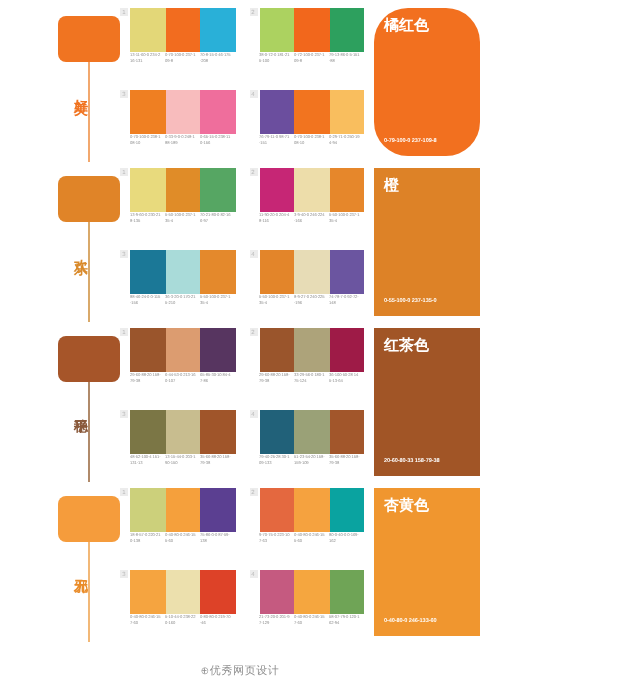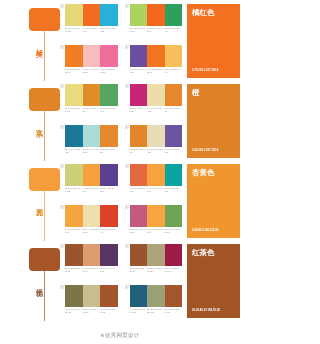--- a/index.html
+++ b/index.html
@@ -187,21 +187,21 @@
         <div class="codes">
           <div class="code">76-79-11-0
 98-71-151</div>
           <div class="code">0-70-100-0
 238-108-10</div>
           <div class="code">0-29-71-0
 250-194-94</div>
         </div>
       </div>
     </div>
-    <div class="named" style="background: rgb(242, 112, 31);">
+    <div class="named" style="background: rgb(242, 112, 31); border-radius: 17px;">
       <div class="named-title">橘红色</div>
       <div class="named-codes">0-79-100-0
 237-109-8</div>
     </div>
   </div>
 
   <div class="section">
     <div class="base-col">
       <div class="base-chip" style="background: rgb(224, 132, 40);"></div>
       <div class="base-rule" style="background: rgb(217, 169, 106);"></div>
@@ -275,20 +275,99 @@
     </div>
     <div class="named" style="background: rgb(221, 130, 39);">
       <div class="named-title">橙</div>
       <div class="named-codes">0-55-100-0
 237-135-0</div>
     </div>
   </div>
 
   <div class="section">
     <div class="base-col">
+      <div class="base-chip" style="background: rgb(166, 85, 41);"></div>
+      <div class="base-rule" style="background: rgb(176, 138, 106);"></div>
+      <div class="cat-label" style="color: rgb(138, 90, 60);">平稳</div>
+    </div>
+    <div class="palettes">
+      <div class="palette">
+        <div class="pal-num">1</div>
+        <div class="swatches">
+          <div class="sw" style="background: rgb(154, 85, 44);"></div>
+          <div class="sw" style="background: rgb(220, 156, 112);"></div>
+          <div class="sw" style="background: rgb(87, 53, 96);"></div>
+        </div>
+        <div class="codes">
+          <div class="code">29-60-88-20
+158-79-38</div>
+          <div class="code">6-44-53-0
+213-160-107</div>
+          <div class="code">65-85-30-10
+84-47-86</div>
+        </div>
+      </div>
+      <div class="palette">
+        <div class="pal-num">2</div>
+        <div class="swatches">
+          <div class="sw" style="background: rgb(154, 85, 44);"></div>
+          <div class="sw" style="background: rgb(173, 163, 122);"></div>
+          <div class="sw" style="background: rgb(158, 27, 71);"></div>
+        </div>
+        <div class="codes">
+          <div class="code">29-60-88-20
+158-79-38</div>
+          <div class="code">33-29-56-0
+180-175-124</div>
+          <div class="code">36-100-50-28
+145-13-64</div>
+        </div>
+      </div>
+      <div class="palette">
+        <div class="pal-num">3</div>
+        <div class="swatches">
+          <div class="sw" style="background: rgb(123, 118, 69);"></div>
+          <div class="sw" style="background: rgb(200, 189, 143);"></div>
+          <div class="sw" style="background: rgb(160, 85, 42);"></div>
+        </div>
+        <div class="codes">
+          <div class="code">48-52-100-4
+151-131-13</div>
+          <div class="code">13-15-44-0
+203-190-150</div>
+          <div class="code">35-66-88-20
+158-79-38</div>
+        </div>
+      </div>
+      <div class="palette">
+        <div class="pal-num">4</div>
+        <div class="swatches">
+          <div class="sw" style="background: rgb(33, 97, 121);"></div>
+          <div class="sw" style="background: rgb(154, 161, 119);"></div>
+          <div class="sw" style="background: rgb(162, 86, 43);"></div>
+        </div>
+        <div class="codes">
+          <div class="code">79-40-25-28
+30-109-133</div>
+          <div class="code">51-23-54-20
+158-159-109</div>
+          <div class="code">35-66-88-20
+158-79-38</div>
+        </div>
+      </div>
+    </div>
+    <div class="named" style="background: rgb(161, 85, 38);">
+      <div class="named-title">红茶色</div>
+      <div class="named-codes">20-60-80-33
+158-79-38</div>
+    </div>
+  </div>
+
+  <div class="section">
+    <div class="base-col">
       <div class="base-chip" style="background: rgb(245, 156, 60);"></div>
       <div class="base-rule" style="background: rgb(242, 184, 119);"></div>
       <div class="cat-label" style="color: rgb(233, 140, 42);">无邪</div>
     </div>
     <div class="palettes">
       <div class="palette">
         <div class="pal-num">1</div>
         <div class="swatches">
           <div class="sw" style="background: rgb(204, 208, 123);"></div>
           <div class="sw" style="background: rgb(245, 160, 60);"></div>
@@ -352,93 +431,14 @@
         </div>
       </div>
     </div>
     <div class="named" style="background: rgb(240, 150, 47);">
       <div class="named-title">杏黄色</div>
       <div class="named-codes">0-40-80-0
 246-133-60</div>
     </div>
   </div>
 
-  <div class="section">
-    <div class="base-col">
-      <div class="base-chip" style="background: rgb(166, 85, 41);"></div>
-      <div class="base-rule" style="background: rgb(176, 138, 106);"></div>
-      <div class="cat-label" style="color: rgb(138, 90, 60);">平稳</div>
-    </div>
-    <div class="palettes">
-      <div class="palette">
-        <div class="pal-num">1</div>
-        <div class="swatches">
-          <div class="sw" style="background: rgb(154, 85, 44);"></div>
-          <div class="sw" style="background: rgb(220, 156, 112);"></div>
-          <div class="sw" style="background: rgb(87, 53, 96);"></div>
-        </div>
-        <div class="codes">
-          <div class="code">29-60-88-20
-158-79-38</div>
-          <div class="code">6-44-53-0
-213-160-107</div>
-          <div class="code">65-85-30-10
-84-47-86</div>
-        </div>
-      </div>
-      <div class="palette">
-        <div class="pal-num">2</div>
-        <div class="swatches">
-          <div class="sw" style="background: rgb(154, 85, 44);"></div>
-          <div class="sw" style="background: rgb(173, 163, 122);"></div>
-          <div class="sw" style="background: rgb(158, 27, 71);"></div>
-        </div>
-        <div class="codes">
-          <div class="code">29-60-88-20
-158-79-38</div>
-          <div class="code">33-29-56-0
-180-175-124</div>
-          <div class="code">36-100-50-28
-145-13-64</div>
-        </div>
-      </div>
-      <div class="palette">
-        <div class="pal-num">3</div>
-        <div class="swatches">
-          <div class="sw" style="background: rgb(123, 118, 69);"></div>
-          <div class="sw" style="background: rgb(200, 189, 143);"></div>
-          <div class="sw" style="background: rgb(160, 85, 42);"></div>
-        </div>
-        <div class="codes">
-          <div class="code">48-52-100-4
-151-131-13</div>
-          <div class="code">13-15-44-0
-203-190-150</div>
-          <div class="code">35-66-88-20
-158-79-38</div>
-        </div>
-      </div>
-      <div class="palette">
-        <div class="pal-num">4</div>
-        <div class="swatches">
-          <div class="sw" style="background: rgb(33, 97, 121);"></div>
-          <div class="sw" style="background: rgb(154, 161, 119);"></div>
-          <div class="sw" style="background: rgb(162, 86, 43);"></div>
-        </div>
-        <div class="codes">
-          <div class="code">79-40-25-28
-30-109-133</div>
-          <div class="code">51-23-54-20
-158-159-109</div>
-          <div class="code">35-66-88-20
-158-79-38</div>
-        </div>
-      </div>
-    </div>
-    <div class="named" style="background: rgb(161, 85, 38);">
-      <div class="named-title">红茶色</div>
-      <div class="named-codes">20-60-80-33
-158-79-38</div>
-    </div>
-  </div>
-
   <div class="footer">⊕优秀网页设计</div>
 </div>
 
 </body></html>

